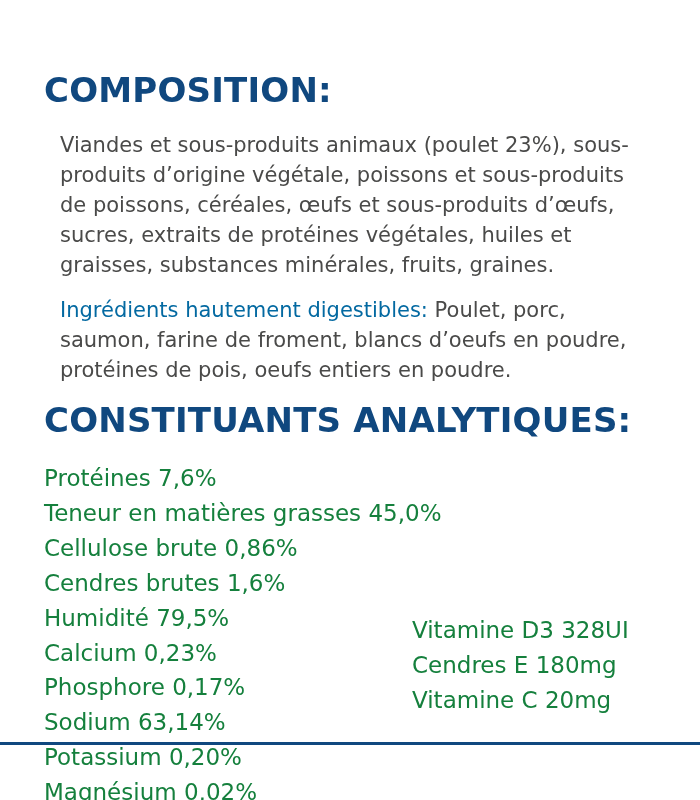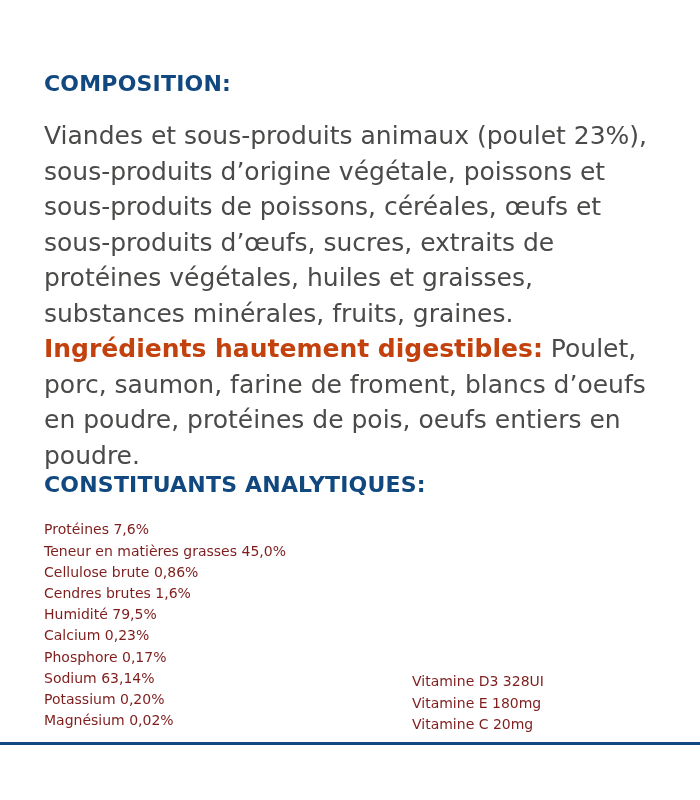--- a/index.html
+++ b/index.html
@@ -19,52 +19,52 @@
     position: absolute;
     left: 0;
     top: 0;
     width: 700px;
     height: 800px;
     box-sizing: border-box;
     padding: 72px 44px 0 44px;
   }
   .section-title {
     color: #10487f;
-    font-size: 22px;
+    font-size: 34px;
     font-weight: bold;
     letter-spacing: 0.2px;
     margin: 0 0 22px 0;
     line-height: 1.1;
   }
   .body-text {
-    font-size: 25px;
+    font-size: 21px;
     line-height: 1.42;
     color: #4a4a49;
-    margin: 0;
+    margin: 16px;
   }
   .body-text .lead {
-    font-weight: bold;
-    color: #c2410c;
+    font-weight: normal;
+    color: #0369a1;
   }
   .composition-block {
     margin-bottom: 0;
   }
   .analytics-wrap {
   }
   .analytics-cols {
     position: relative;
   }
   .col-left {
     width: 360px;
   }
   .nutrient-line,
   .vit-line {
-    font-size: 14px;
+    font-size: 23px;
     line-height: 1.515;
-    color: #7f1d1d;
+    color: #15803d;
     white-space: nowrap;
   }
   .col-right {
     position: absolute;
     left: 368px;
     top: 152px;
   }
   .vit-header {
     font-size: 19px;
     line-height: 1.515;
@@ -102,20 +102,20 @@
         <div class="nutrient-line">Humidité 79,5%</div>
         <div class="nutrient-line">Calcium 0,23%</div>
         <div class="nutrient-line">Phosphore 0,17%</div>
         <div class="nutrient-line">Sodium 63,14%</div>
         <div class="nutrient-line">Potassium 0,20%</div>
         <div class="nutrient-line">Magnésium 0,02%</div>
       </div>
 
       <div class="col-right">
         <div class="vit-line">Vitamine D3 328UI</div>
-        <div class="vit-line">Vitamine E 180mg</div>
+        <div class="vit-line">Cendres E 180mg</div>
         <div class="vit-line">Vitamine C 20mg</div>
       </div>
     </div>
   </div>
 
   <div class="bottom-rule"></div>
 </div>
 
 </body></html>

